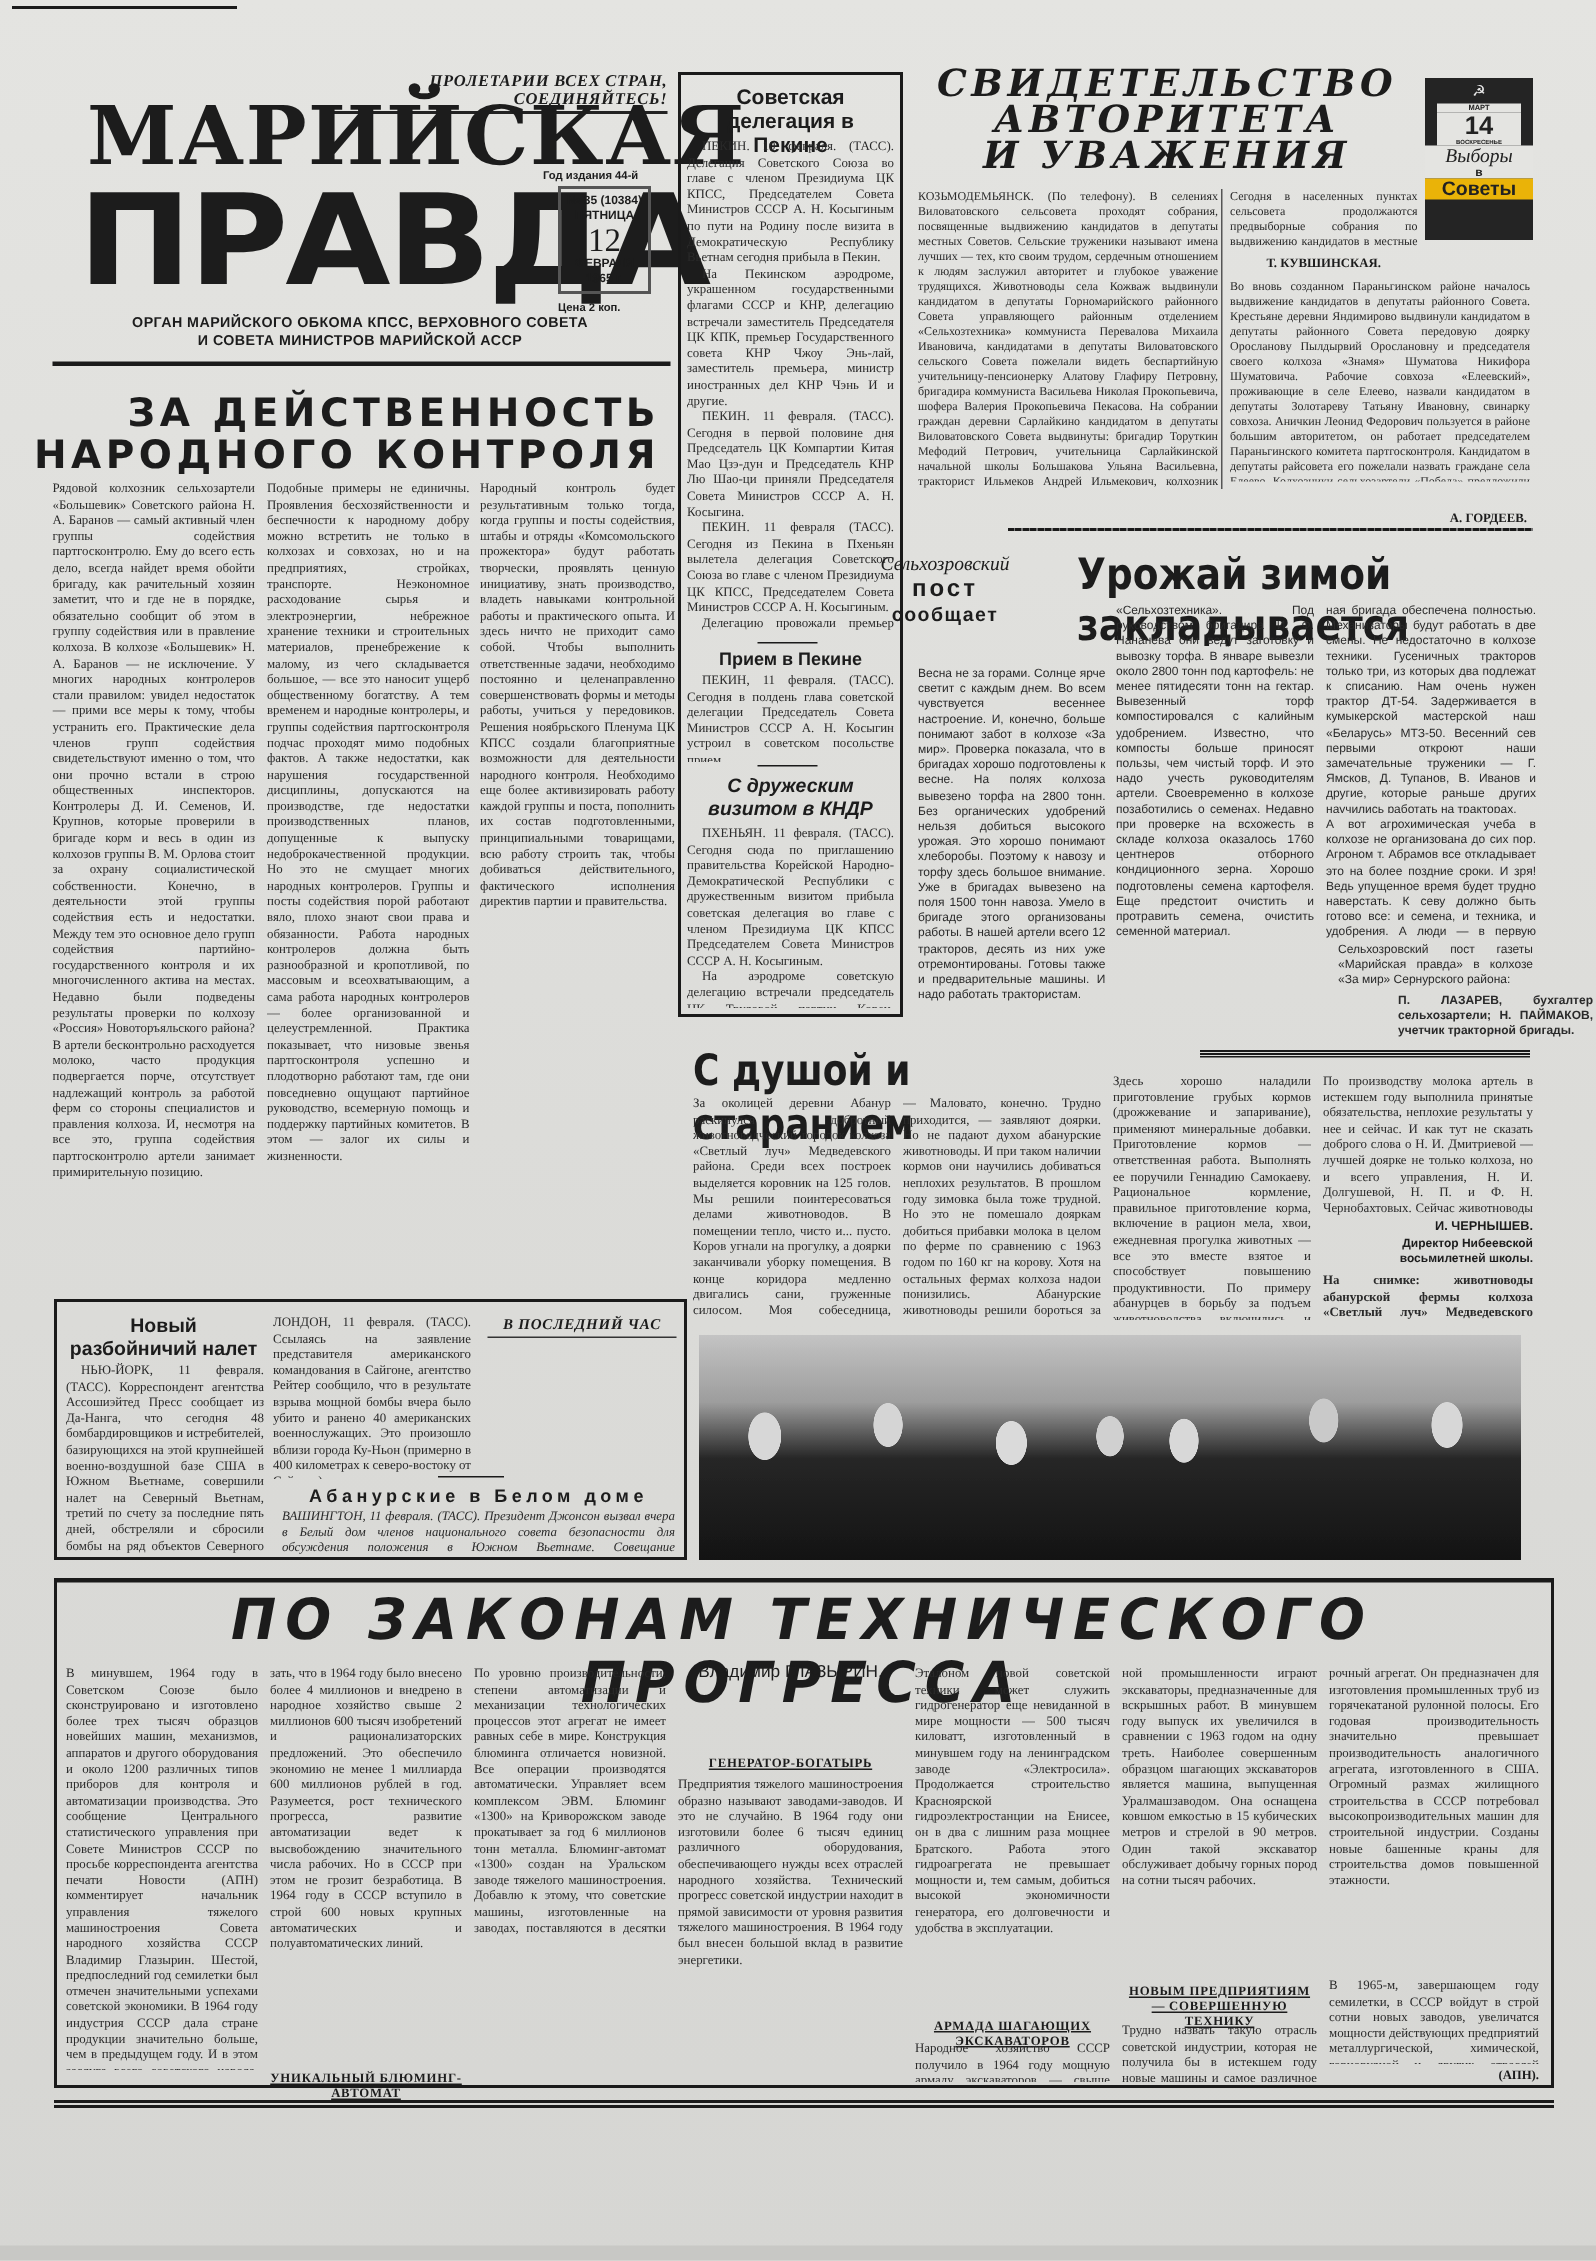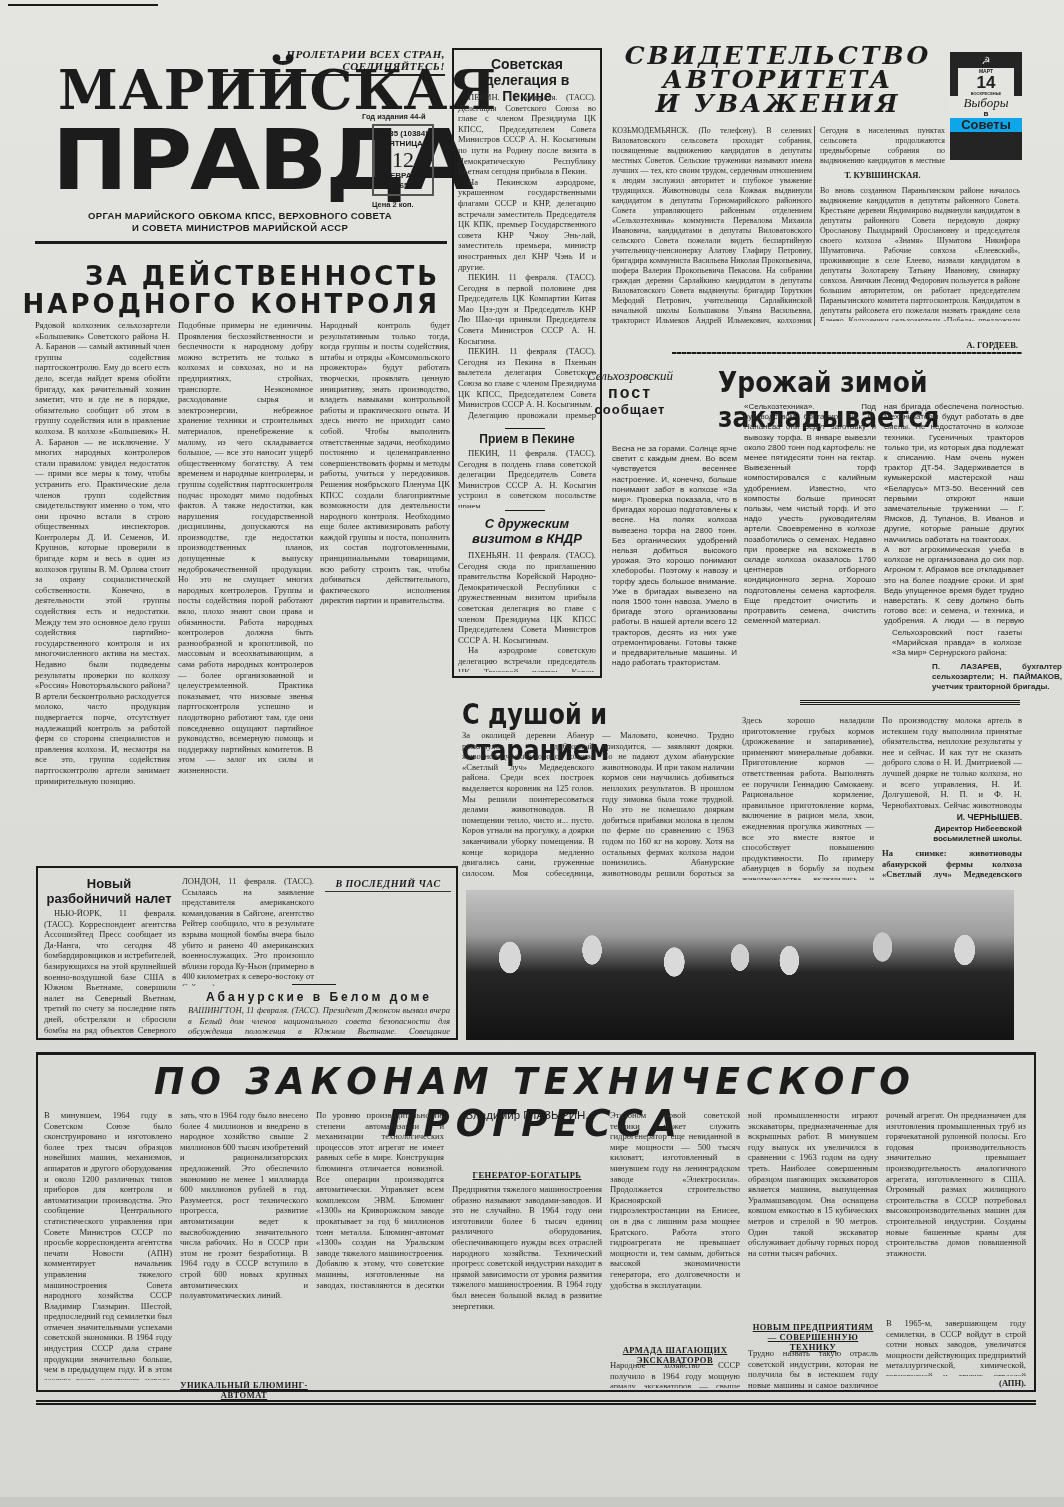--- a/index.html
+++ b/index.html
@@ -104,21 +104,21 @@
     <div>АВТОРИТЕТА</div>
     <div>И УВАЖЕНИЯ</div>
   </div>
   <div class="abs" style="left:950px; top:52px; width:72px; height:108px; background:#242424; color:#e8e8e8; text-align:center; font-family:'Liberation Sans',sans-serif;">
     <div style="font-size:10px; margin-top:3px;">☭</div>
     <div style="background:#e4e4e1; color:#222; margin:2px 8px 0; font-size:5px; font-weight:bold;">МАРТ</div>
     <div style="background:#e4e4e1; color:#222; margin:0 8px; font-size:17px; font-weight:bold; line-height:17px;">14</div>
     <div style="background:#e4e4e1; color:#222; margin:0 8px; font-size:4px; font-weight:bold;">ВОСКРЕСЕНЬЕ</div>
     <div style="background:#e4e4e1; color:#222; font-size:13px; font-style:italic; font-family:'Liberation Serif',serif; line-height:13px;">Выборы</div>
     <div style="background:#e4e4e1; color:#222; font-size:8px; font-weight:bold;">в</div>
-    <div style="background:#0ea5e9; color:#222; font-size:13px; font-weight:bold; line-height:14px;">Советы</div>
+    <div style="background:#eab308; color:#222; font-size:13px; font-weight:bold; line-height:14px;">Советы</div>
   </div>
   <div class="abs txt" style="left:612px; top:126px; width:200px; height:200px; font-size:8px; line-height:10px;">КОЗЬМОДЕМЬЯНСК. (По телефону). В селениях Виловатовского сельсовета проходят собрания, посвященные выдвижению кандидатов в депутаты местных Советов. Сельские труженики называют имена лучших — тех, кто своим трудом, сердечным отношением к людям заслужил авторитет и глубокое уважение трудящихся. Животноводы села Кожваж выдвинули кандидатом в депутаты Горномарийского районного Совета управляющего районным отделением «Сельхозтехника» коммуниста Перевалова Михаила Ивановича, кандидатами в депутаты Виловатовского сельского Совета пожелали видеть беспартийную учительницу-пенсионерку Алатову Глафиру Петровну, бригадира коммуниста Васильева Николая Прокопьевича, шофера Валерия Прокопьевича Пекасова. На собрании граждан деревни Сарлайкино кандидатом в депутаты Виловатовского Совета выдвинуты: бригадир Торуткин Мефодий Петрович, учительница Сарлайкинской начальной школы Большакова Ульяна Васильевна, тракторист Ильмеков Андрей Ильмекович, колхозник Осипов Николай Иванович. Жители деревни Янково выдвинули кандидатом в сельский Совет колхозницу Клавдию Ивановну Савельеву, члена ревизионной комиссии артели «Сила» Виссариона Прокопьевича Пенькова и бригадира Анатолия Сидоровича Шамбатрова.</div>
   <div class="vline" style="left:814px; top:126px; height:200px;"></div>
   <div class="abs txt" style="left:820px; top:126px; width:125px; height:40px; font-size:8px; line-height:10px;">Сегодня в населенных пунктах сельсовета продолжаются предвыборные собрания по выдвижению кандидатов в местные Советы.</div>
   <div class="abs sig" style="left:820px; top:170px; width:125px; text-align:center;">Т. КУВШИНСКАЯ.</div>
   <div class="abs txt" style="left:820px; top:186px; width:200px; height:135px; font-size:8px; line-height:10px;">Во вновь созданном Параньгинском районе началось выдвижение кандидатов в депутаты районного Совета. Крестьяне деревни Яндимирово выдвинули кандидатом в депутаты районного Совета передовую доярку Орослановy Пылдырвий Орослановну и председателя своего колхоза «Знамя» Шуматова Никифора Шуматовича. Рабочие совхоза «Елеевский», проживающие в селе Елеево, назвали кандидатом в депутаты Золотареву Татьяну Ивановну, свинарку совхоза. Аничкин Леонид Федорович пользуется в районе большим авторитетом, он работает председателем Параньгинского комитета партгосконтроля. Кандидатом в депутаты райсовета его пожелали назвать граждане села Елеево. Колхозники сельхозартели «Победа» предложили кандидатом своего председателя Уракова Дмитрия Васильевича и первого секретаря райкома КПСС Арефьева Ивана Алексеевича.</div>
   <div class="abs sig" style="left:880px; top:340px; width:138px;">А. ГОРДЕЕВ.</div>
   <div class="rule" style="left:672px; top:352px; width:350px; height:2px; background:repeating-linear-gradient(90deg,#1a1a1a 0 4px,#777 4px 5px);"></div>
 
   <h1 class="big" style="left:20px; top:262px; width:420px; font-size:26px; line-height:28px; letter-spacing:3px;">

